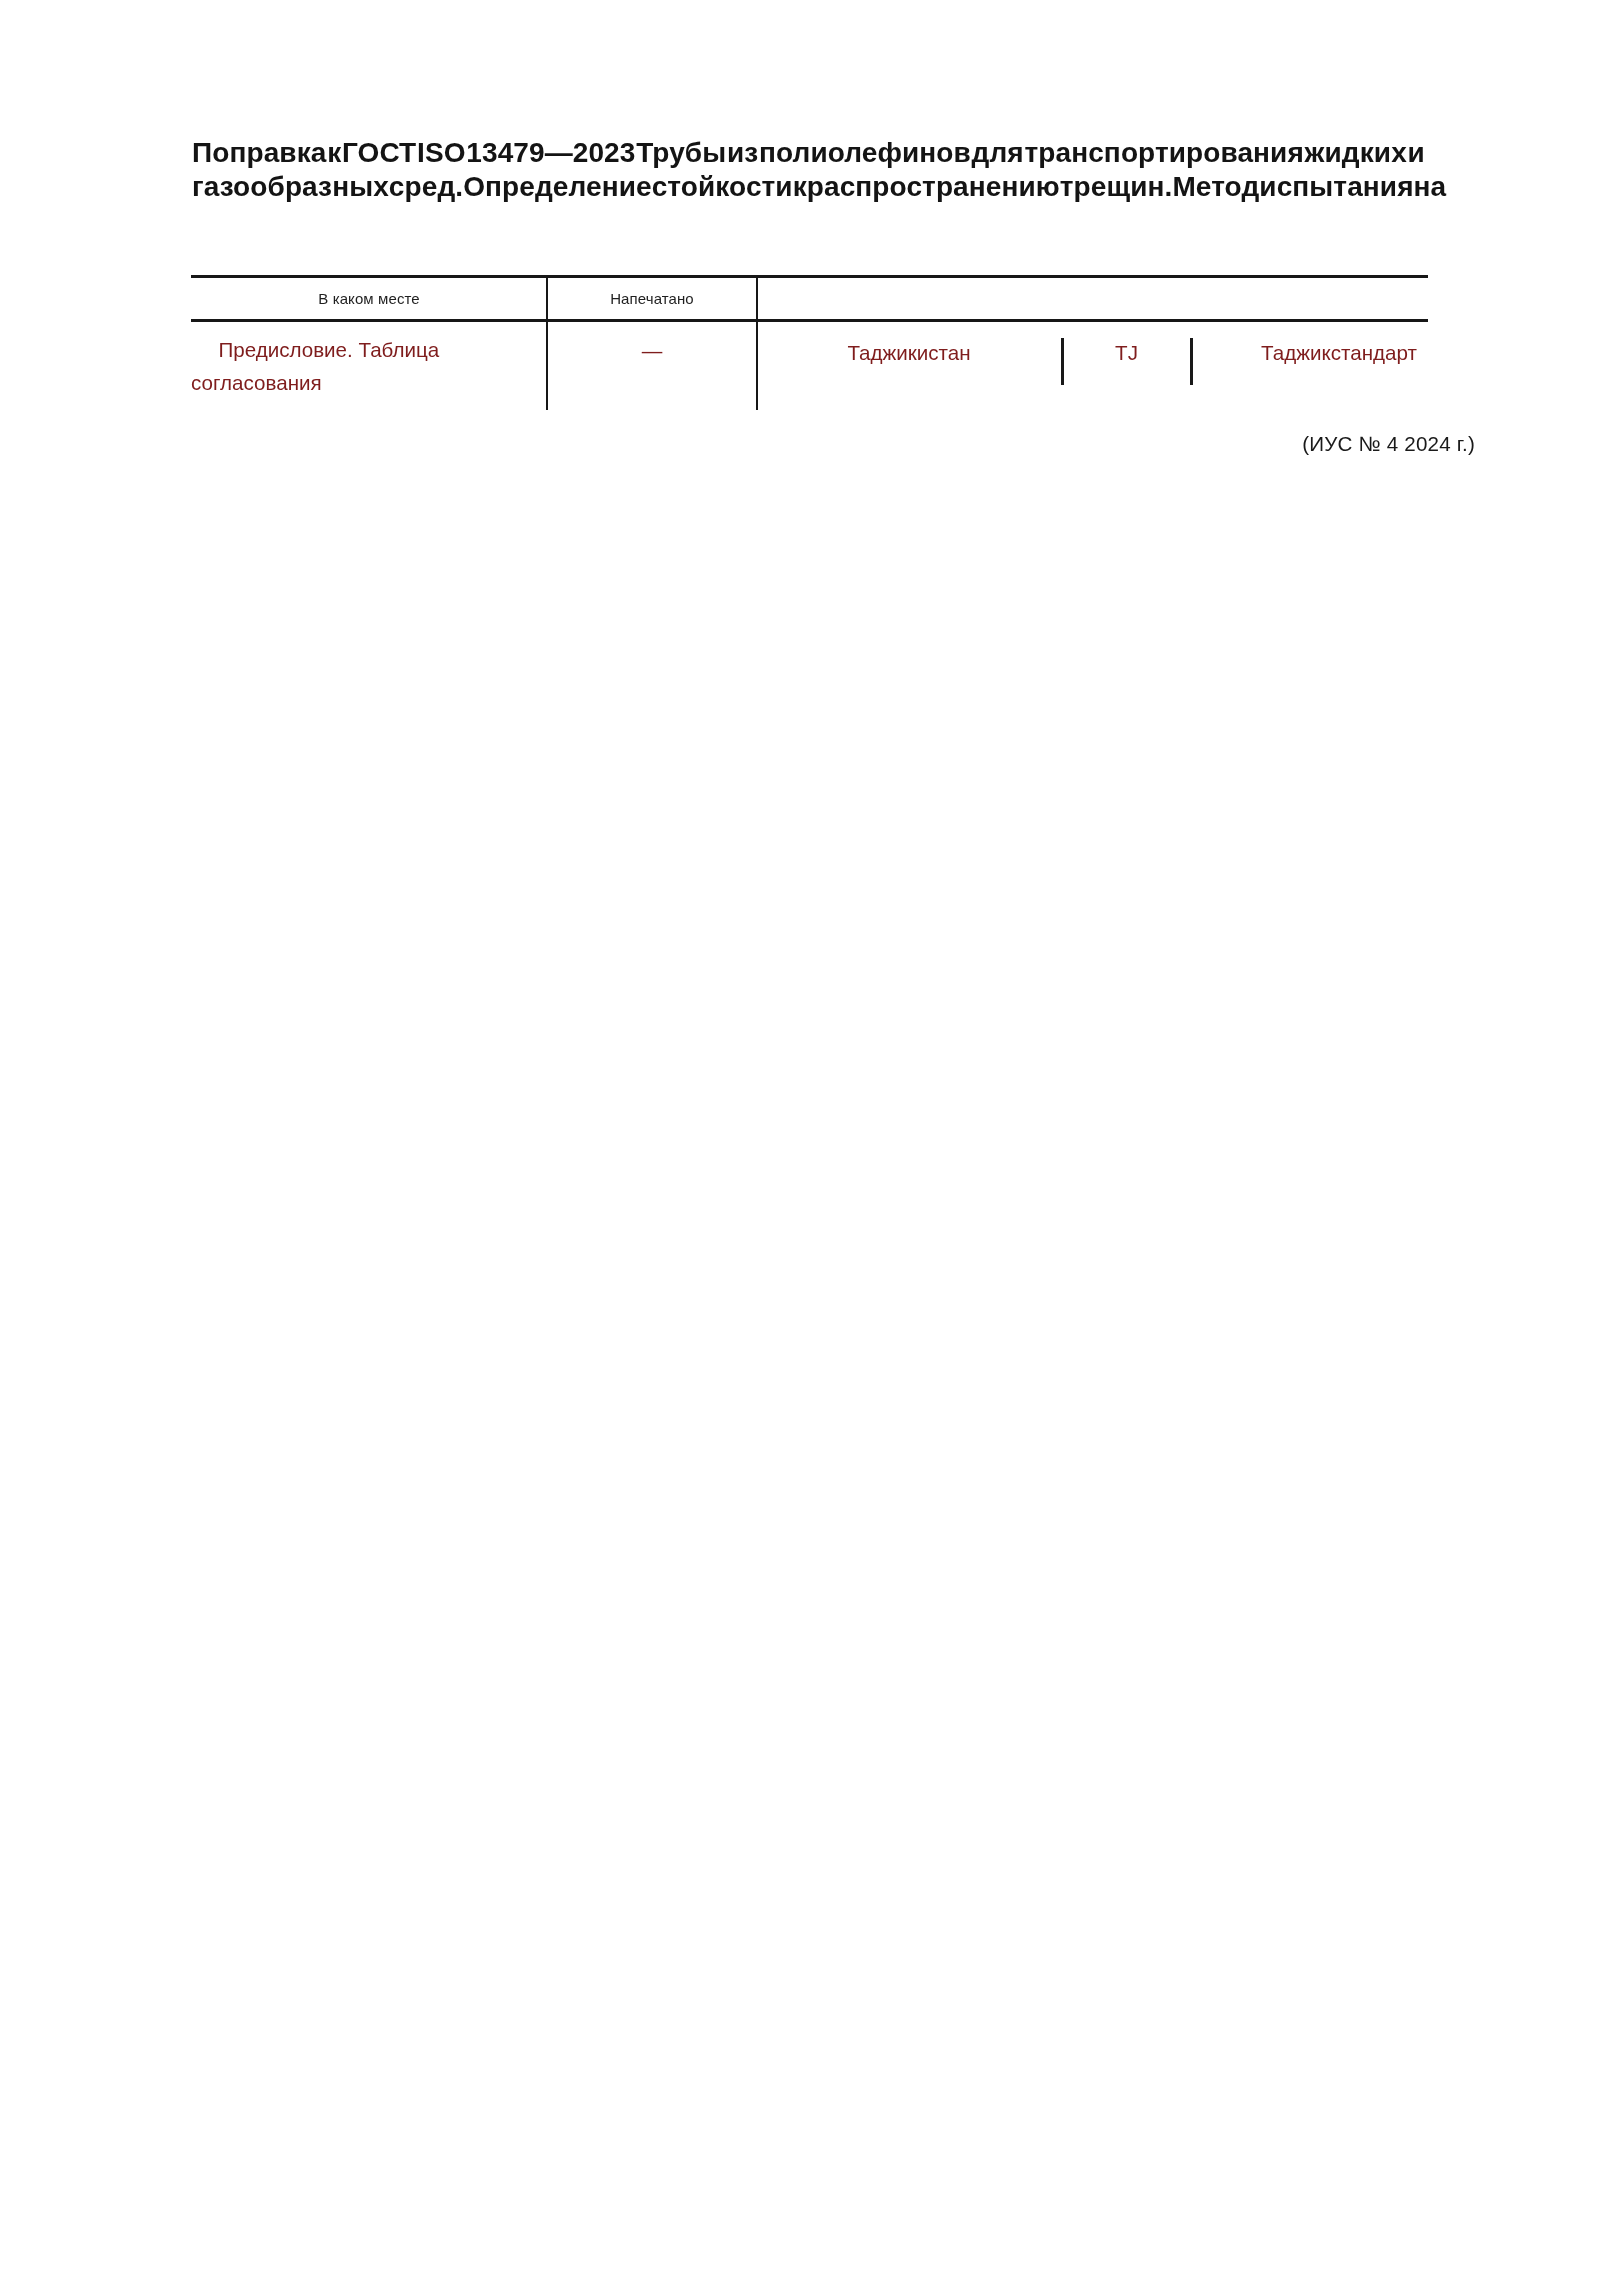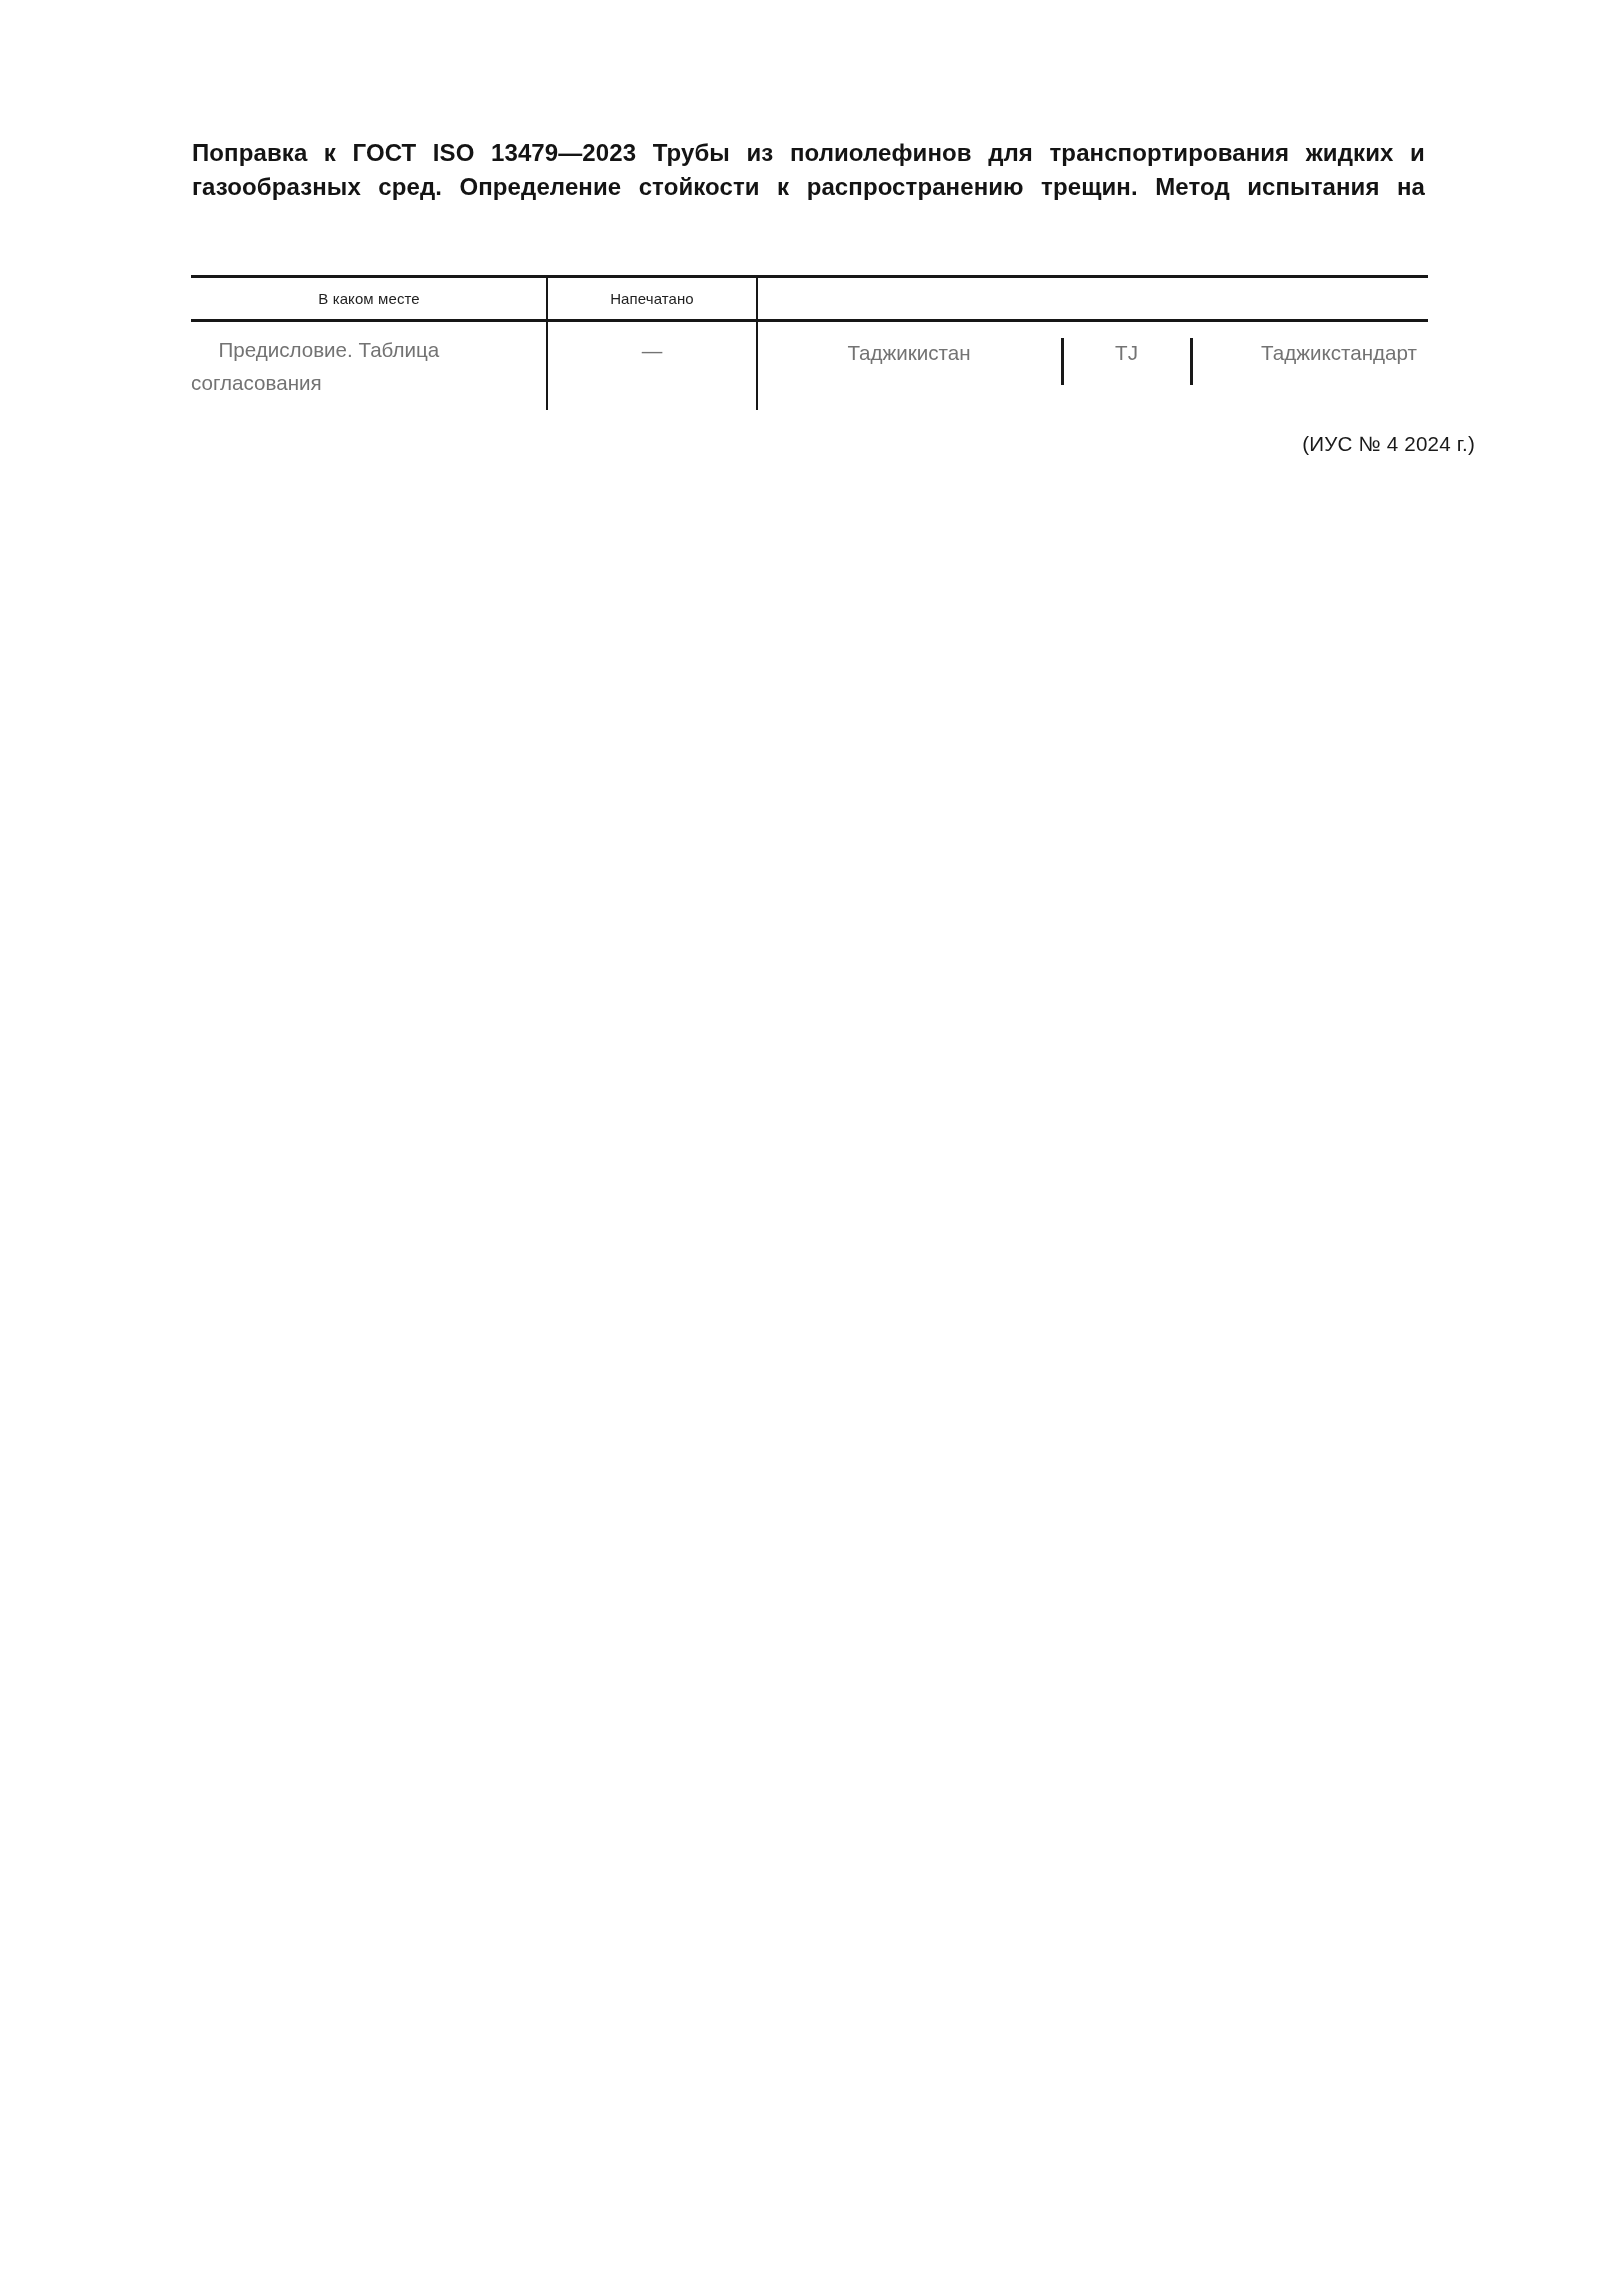--- a/index.html
+++ b/index.html
@@ -23,21 +23,21 @@
   }
 
   
   .doc-title {
     position: absolute;
     left: 192px;
     top: 136px;
     width: 1233px;
     font-family: "Liberation Sans", sans-serif;
     font-weight: bold;
-    font-size: 24px;
+    font-size: 28px;
     line-height: 34px;
     color: #141414;
     text-align: justify;
     text-align-last: left;
     letter-spacing: 0.1px;
   }
   .doc-title .tline {
     display: block;
     white-space: nowrap;
   }
@@ -96,21 +96,21 @@
     height: 100%;
     font-size: 15px;
     font-weight: normal;
     color: #1f1f1f;
     letter-spacing: 0.1px;
   }
 
   .td {
     height: 100%;
     font-size: 20.6px;
-    color: #737373;
+    color: #7f1d1d;
     box-sizing: border-box;
   }
 
   .td-place {
     padding: 11.8px 2px 0 0;
     line-height: 33px;
     text-align: left;
   }
   .td-place .ln1 { display: block; padding-left: 27.4px; }
   .td-place .ln2 { display: block; padding-left: 0px; }

